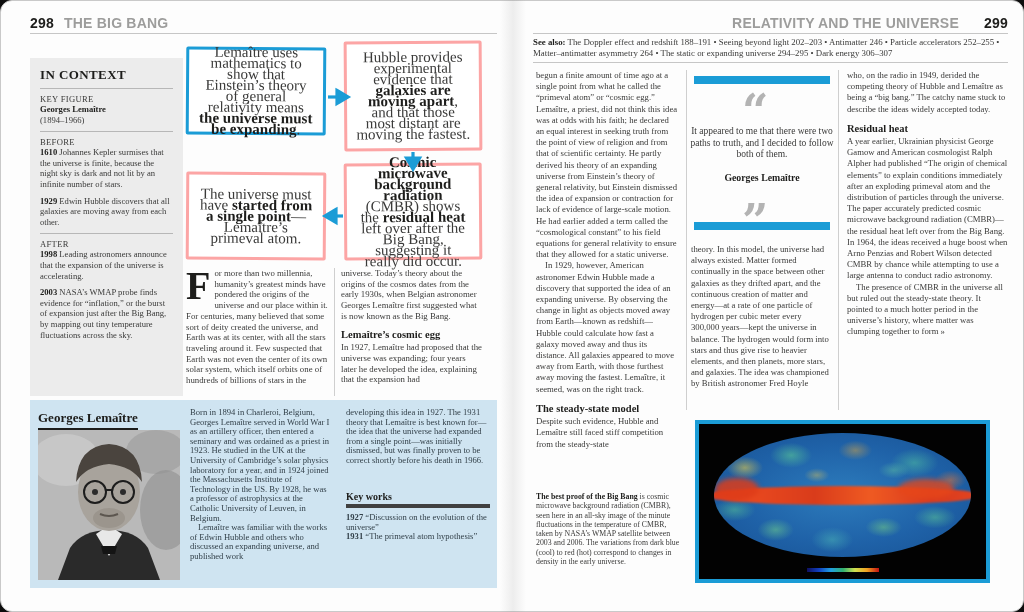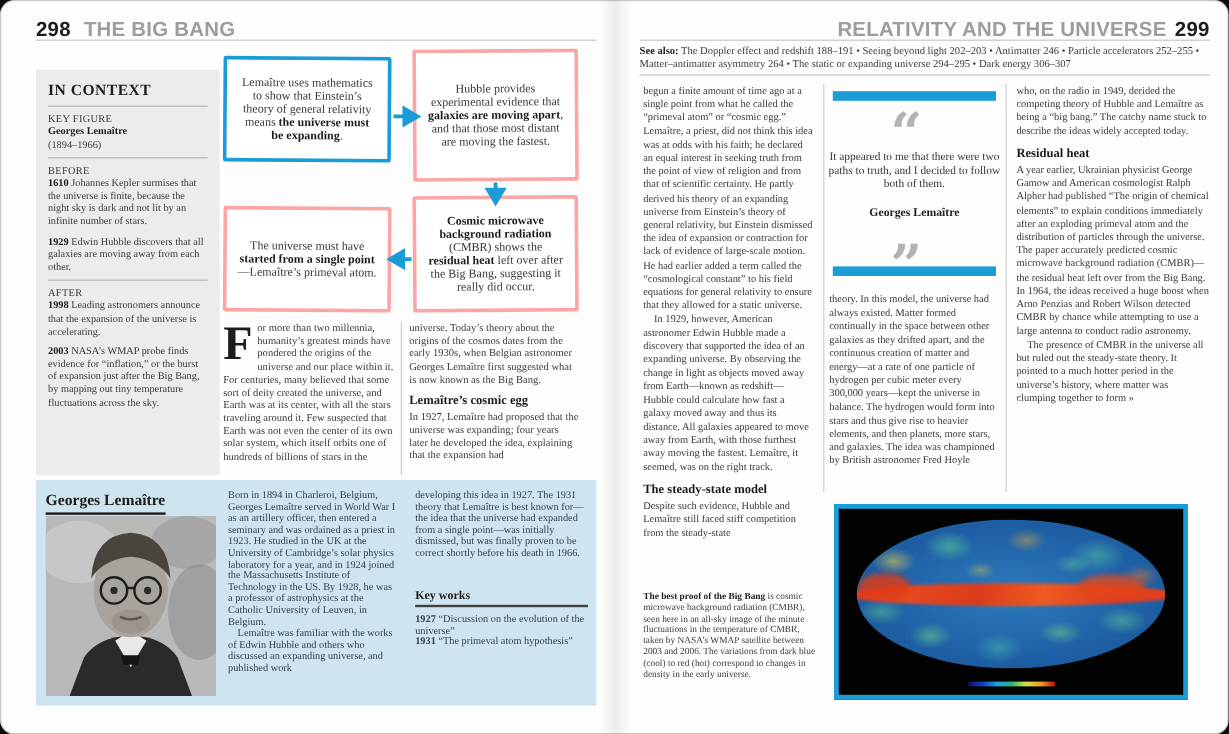--- a/index.html
+++ b/index.html
@@ -3,52 +3,52 @@
 <meta charset="utf-8">
 <style>
   html,body{margin:0;padding:0;background:#0d0d0d;}
   #stage{position:relative;width:1024px;height:612px;background:#0d0d0d;overflow:hidden;
          font-family:"Liberation Serif","DejaVu Serif",serif;color:#2f2f2e;}
   #spread{position:absolute;inset:0;background:#fdfdfd;border-radius:12px;border:1px solid #c9c9c9;}
   #fold{position:absolute;left:500px;top:0;width:26px;height:612px;
         background:linear-gradient(90deg,rgba(0,0,0,0) 0%,rgba(120,120,120,.12) 50%,rgba(0,0,0,0) 100%);}
   .abs{position:absolute;}
   
-  .runhead{font-family:"Liberation Sans","DejaVu Sans",sans-serif;font-weight:bold;font-size:17px;letter-spacing:.2px;}
+  .runhead{font-family:"Liberation Sans","DejaVu Sans",sans-serif;font-weight:bold;font-size:14px;letter-spacing:.2px;}
   .pgnum{color:#1d1d1b;}
   .runtitle{color:#9d9d9c;}
   .hrule{position:absolute;height:1px;background:#c6c6c6;}
   .vrule{position:absolute;width:1px;background:#cfcfcf;}
   
   .seealso{font-size:8.8px;line-height:11px;color:#3a3a39;}
   .seealso b{color:#1d1d1b;}
   
   #incontext{left:30px;top:58px;width:153px;height:338px;background:#ececec;padding:9px 10px;box-sizing:border-box;}
   #incontext h2{margin:0 0 5px 0;font-size:13px;letter-spacing:.4px;color:#1d1d1b;}
   .ic-rule{height:1px;background:#b7b7b7;margin:5px 0 5px 0;}
   .ic-label{font-size:8.6px;letter-spacing:.3px;color:#3a3a39;}
   .ic-text{font-size:8.6px;line-height:10.6px;color:#3a3a39;margin:0 0 6px 0;}
   .ic-text b{color:#1d1d1b;}
   
   .fbox{position:absolute;background:#fff;border:3px solid #fca5a5;border-radius:2px;
         display:flex;align-items:center;justify-content:flex-start;text-align:center;
-        font-size:10px;line-height:11px;color:#3a3a39;padding:6px 9px;box-sizing:border-box;}
+        font-size:15px;line-height:11px;color:#3a3a39;padding:6px 9px;box-sizing:border-box;}
   .fbox strong{color:#1d1d1b;}
   .fbox.blue{border-color:#1b9cd6;}
   .tilt1{transform:rotate(-.4deg);} .tilt2{transform:rotate(.4deg);}
   
   .bodytxt{font-size:8.8px;line-height:10.7px;color:#3a3a39;text-align:left;}
   .dropcap{float:left;font-size:40px;line-height:32px;font-weight:bold;color:#1d1d1b;margin:2px 4px 0 0;}
   .subhead{font-size:10.5px;font-weight:bold;color:#1d1d1b;margin:8px 0 2px 0;}
   
   #biobox{left:30px;top:400px;width:467px;height:188px;background:#cfe4f1;box-sizing:border-box;padding:8px;}
   #biobox h2{margin:0;font-size:13px;color:#1d1d1b;display:inline-block;border-bottom:2.5px solid #1d1d1b;padding-bottom:2px;}
   .biotxt{font-size:8.6px;line-height:9.6px;color:#33414a;}
   .bioindent{text-indent:8px;}
-  .kw-title{font-size:10px;font-weight:bold;color:#1d1d1b;border-bottom:2px solid #404040;padding-bottom:3px;margin-bottom:5px;}
+  .kw-title{font-size:10px;font-weight:bold;color:#1d1d1b;border-bottom:4px solid #404040;padding-bottom:3px;margin-bottom:5px;}
   
   .rcol{font-size:8.7px;line-height:11.2px;color:#3a3a39;}
   .indent{text-indent:9px;}
   
   .qbar{position:absolute;height:8px;background:#1b9cd6;}
   .qmark{font-family:"DejaVu Serif",serif;font-size:46px;color:#b3b3b3;line-height:30px;font-weight:bold;}
   .quotetxt{font-size:9.5px;line-height:11.5px;color:#3a3a39;text-align:center;}
   .quoteattr{font-size:9.8px;font-weight:bold;color:#1d1d1b;text-align:center;}
   
   .caption{font-size:7.8px;line-height:9.3px;color:#3a3a39;}
@@ -88,21 +88,21 @@
   <div id="fold"></div>
 
   <div class="abs runhead" style="left:30px;top:15px;">
     <span class="pgnum">298</span>
     <span class="runtitle" style="margin-left:6px;">THE BIG BANG</span>
   </div>
   <div class="hrule" style="left:30px;top:33px;width:467px;"></div>
 
   <div class="abs runhead" style="left:533px;top:15px;width:475px;text-align:right;">
     <span class="runtitle">RELATIVITY AND THE UNIVERSE</span>
-    <span class="pgnum" style="margin-left:2px;">299</span>
+    <span class="pgnum" style="margin-left:21px;">299</span>
   </div>
   <div class="hrule" style="left:533px;top:33px;width:475px;"></div>
   <div class="abs seealso" style="left:533px;top:37px;width:475px;">
     <b>See also:</b>
     <span>The Doppler effect and redshift 188–191  •  Seeing beyond light 202–203  •  Antimatter 246  •  Particle accelerators 252–255  •  Matter–antimatter asymmetry 264  •  The static or expanding universe 294–295  •  Dark energy 306–307</span>
   </div>
   <div class="hrule" style="left:533px;top:62px;width:475px;"></div>
 
   <div id="incontext" class="abs">
     <h2>IN CONTEXT</h2>

